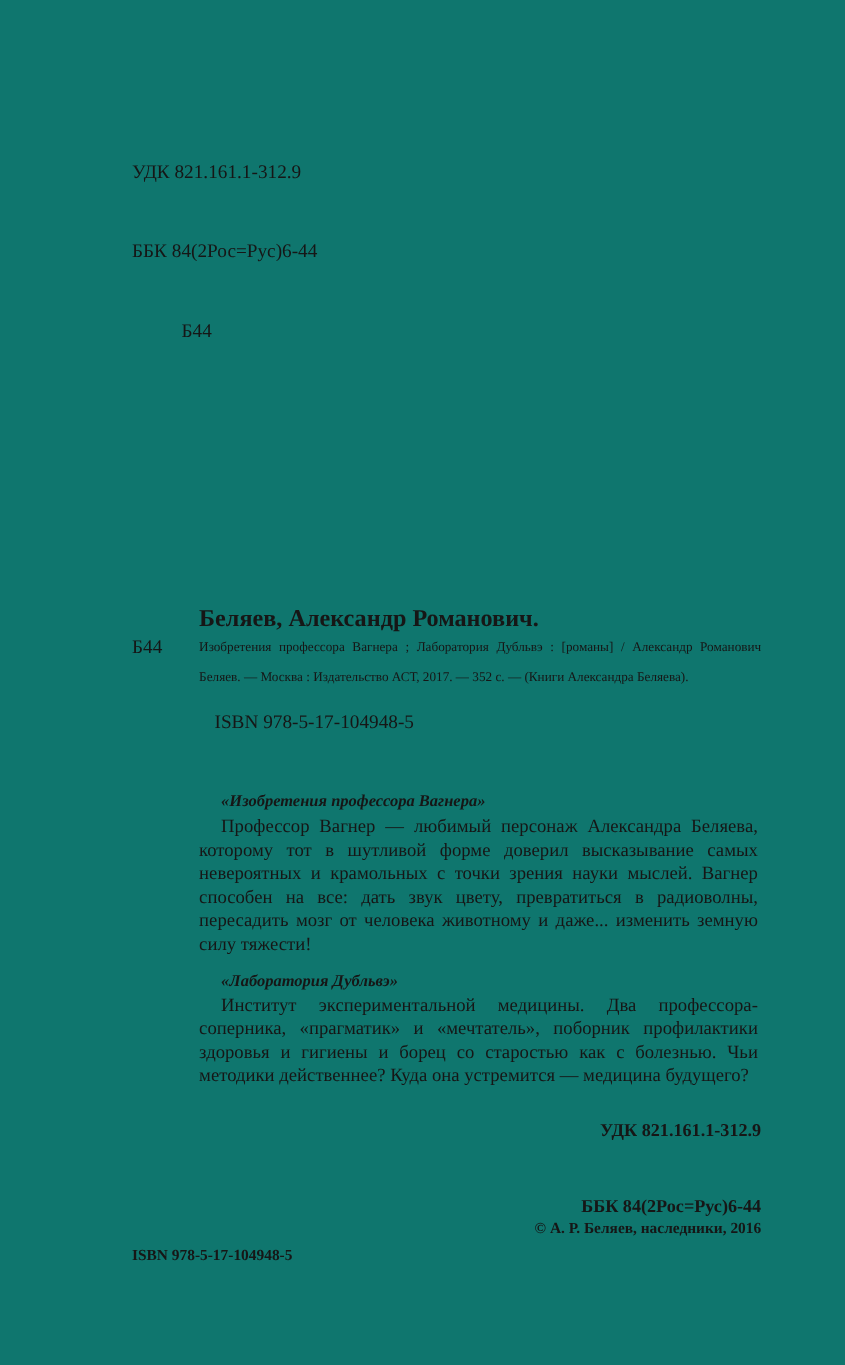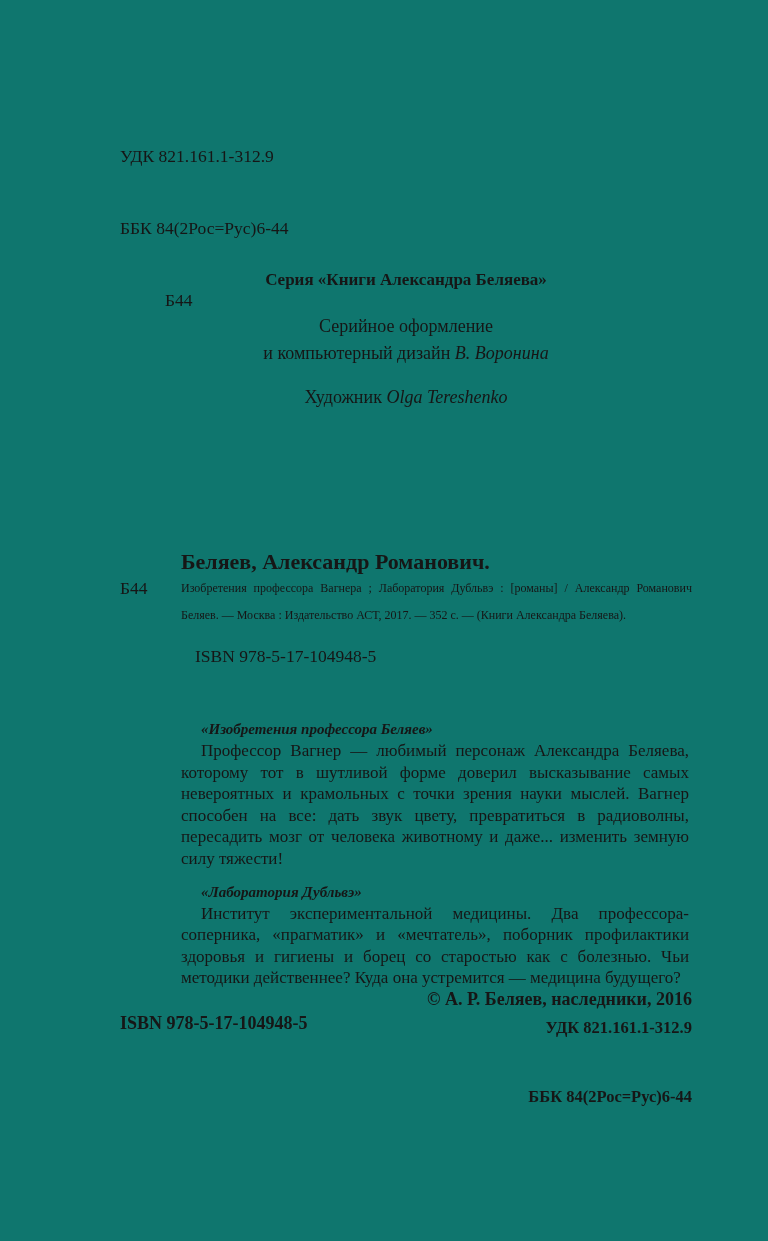--- a/index.html
+++ b/index.html
@@ -135,23 +135,23 @@
     font-weight: bold;
     line-height: 23px;
     white-space: pre;
   }
   .udc-bottom .line { display: block; }
 
   
   .colophon {
     position: absolute;
     left: 120px;
-    top: 987px;
+    top: 1106px;
     width: 572px;
-    font-size: 18px;
+    font-size: 14px;
     font-weight: bold;
     line-height: 24px;
   }
   .colophon .row {
     display: flex;
     justify-content: space-between;
     align-items: baseline;
   }
   .colophon .left-cell { white-space: pre; }
   .colophon .right-cell { white-space: pre; }
@@ -161,41 +161,33 @@
 <body style="background: rgb(255, 255, 255);">
 
 <div class="page">
 
   <div class="udc-top">
     <span class="line">УДК 821.161.1-312.9</span>
     <span class="line">ББК 84(2Рос=Рус)6-44</span>
     <span class="line indent">Б44</span>
   </div>
 
-  <div class="credits">
-    <div class="series-title">Серия «Книги Александра Беляева»</div>
-    <div class="design">
-      <span class="l1">Серийное оформление</span>
-      <span class="l2"><span>и компьютерный дизайн </span><span class="it">В. Воронина</span></span>
-    </div>
-    <div class="artist"><span>Художник </span><span class="it">Olga Tereshenko</span></div>
-  </div>
 
   <div class="record">
     <div class="author-line">Беляев, Александр Романович.</div>
     <div class="body-wrap">
       <div class="shelf">Б44</div>
       <div class="desc">Изобретения профессора Вагнера ; Лаборатория Дубльвэ : [романы] / Александр Романович Беляев. — Москва : Издательство АСТ, 2017. — 352 с. — (Книги Александра Беляева).</div>
     </div>
     <div class="isbn">ISBN 978-5-17-104948-5</div>
   </div>
 
   <div class="annotations">
     <div class="block-1">
-      <div class="ann-title">«Изобретения профессора Беляев»</div>
+      <div class="ann-title">«Изобретения профессора Вагнера»</div>
       <div class="ann-text">Профессор Вагнер — любимый персонаж Александра Беляева, которому тот в шутливой форме доверил высказывание самых невероятных и крамольных с точки зрения науки мыслей. Вагнер способен на все: дать звук цвету, превратиться в радиоволны, пересадить мозг от человека животному и даже... изменить земную силу тяжести!</div>
     </div>
     <div class="block-2">
       <div class="ann-title">«Лаборатория Дубльвэ»</div>
       <div class="ann-text">Институт экспериментальной медицины. Два профессора-соперника, «прагматик» и «мечтатель», поборник профилактики здоровья и гигиены и борец со старостью как с болезнью. Чьи методики действеннее? Куда она устремится — медицина будущего?</div>
     </div>
   </div>
 
   <div class="udc-bottom">
     <span class="line">УДК 821.161.1-312.9</span>

